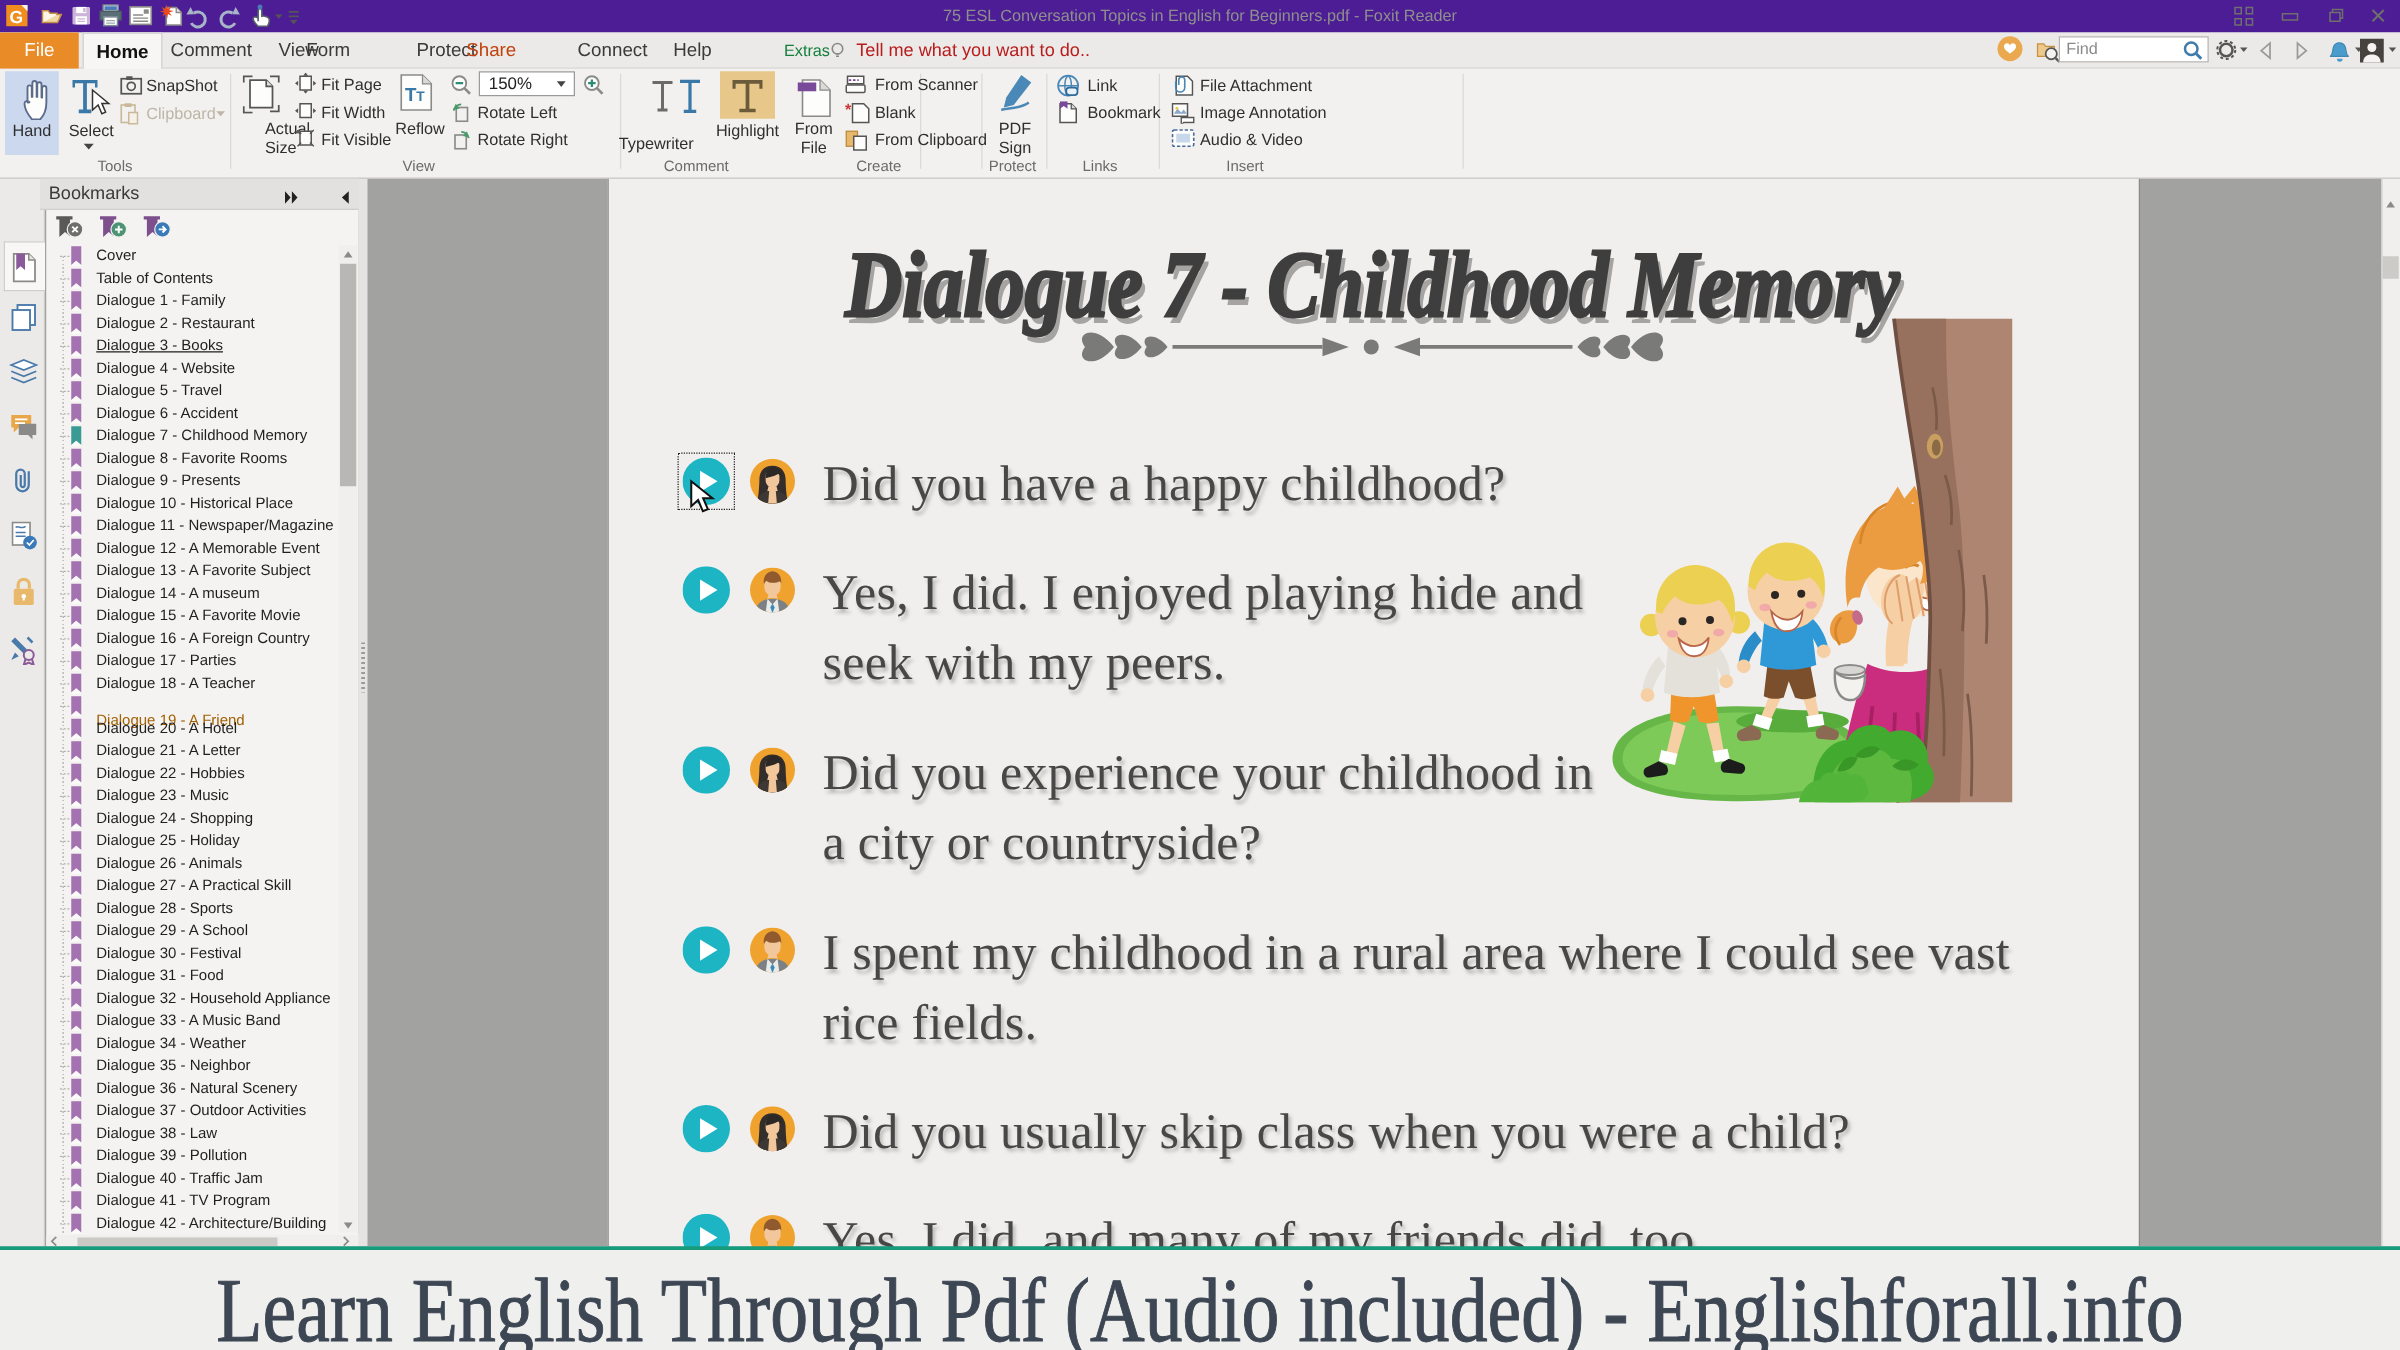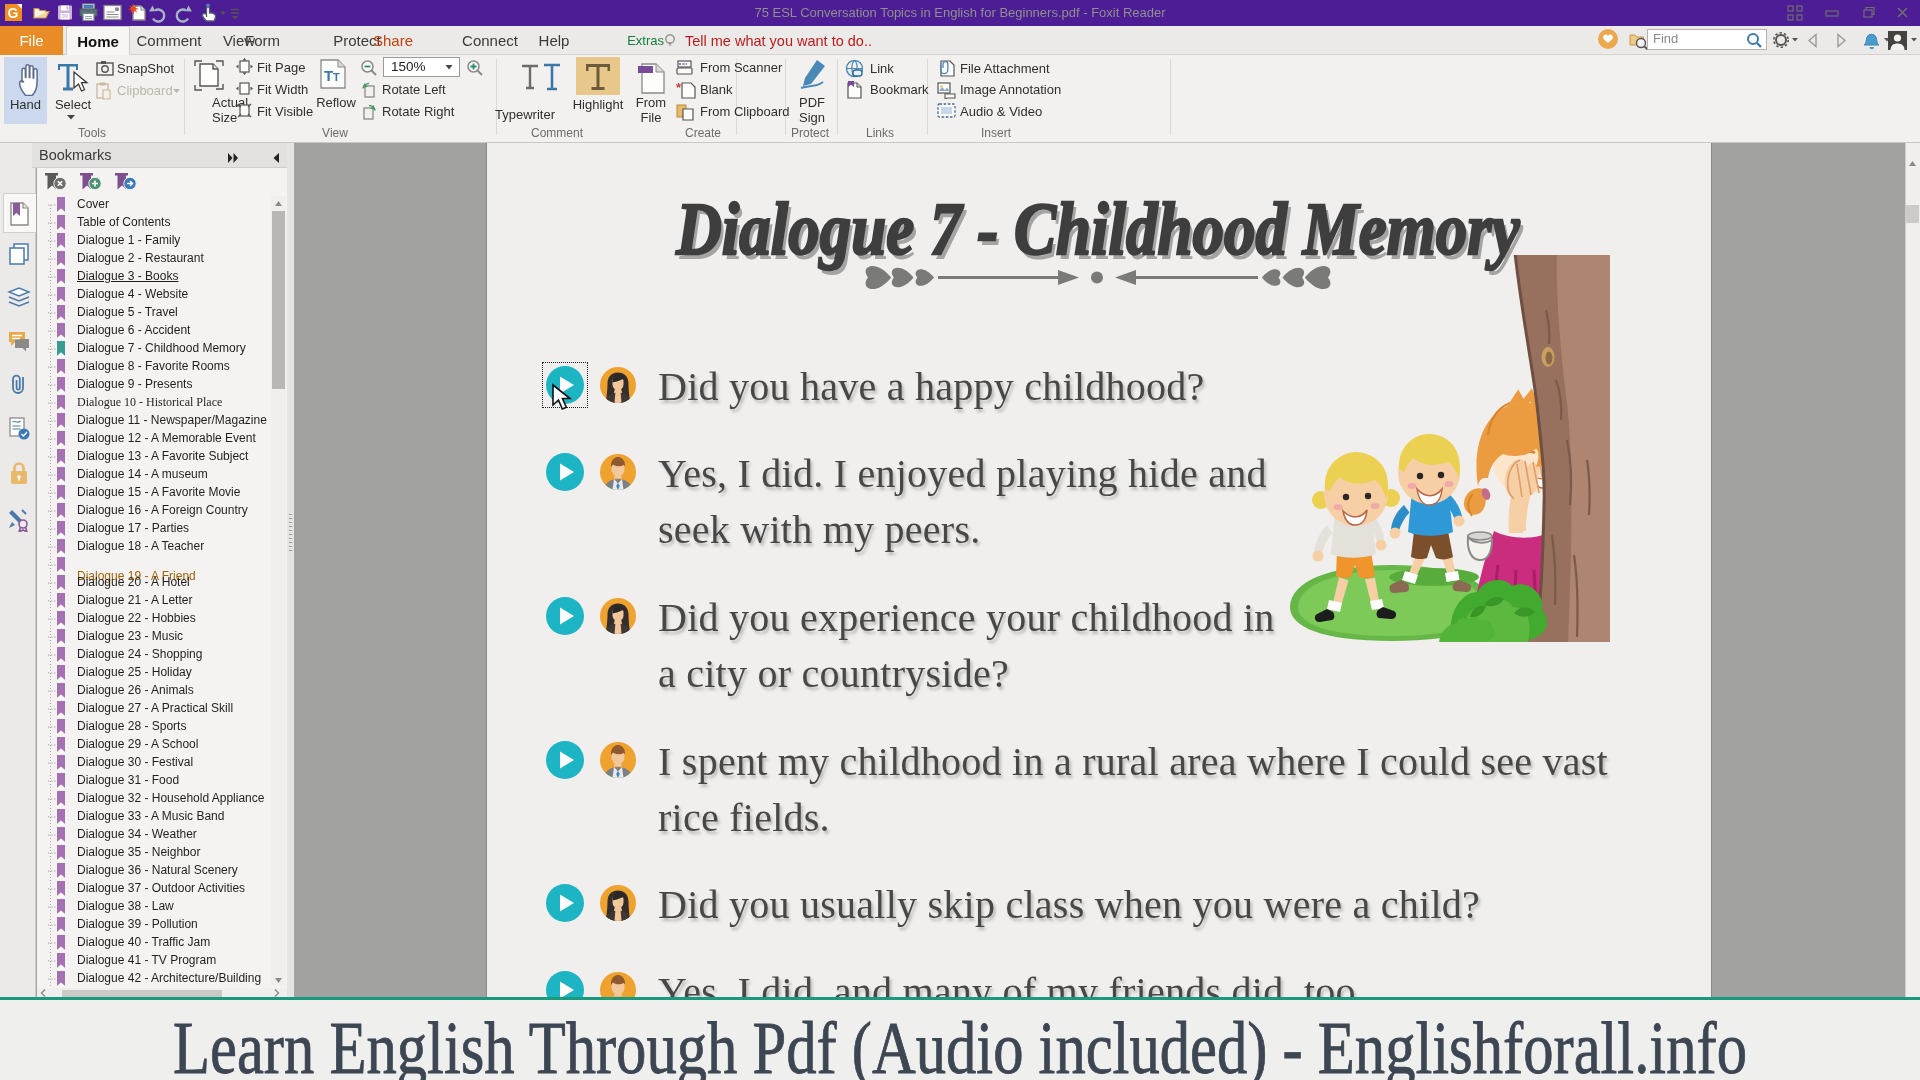--- a/index.html
+++ b/index.html
@@ -405,21 +405,21 @@
     <path d="M0 9 h8" stroke="#b0aeac" stroke-width="1" stroke-dasharray="1.5 1.5"></path>
     <path d="M9 1 v15 l4-3.4 4 3.4 v-15 z" fill="#a472b0"></path>
     <path d="M9 16 l4-3.4 4 3.4 v1 h-8 z" fill="#fff" opacity="0.55"></path>
   </svg>
 <div class="abs" style="left:77px;top:377px;font-size:12px;color:#1f1f1f;white-space:nowrap;">Dialogue 9 - Presents</div>
 <svg class="abs" style="left:48;top:394" width="26" height="18" viewBox="0 0 26 18">
     <path d="M0 9 h8" stroke="#b0aeac" stroke-width="1" stroke-dasharray="1.5 1.5"></path>
     <path d="M9 1 v15 l4-3.4 4 3.4 v-15 z" fill="#a472b0"></path>
     <path d="M9 16 l4-3.4 4 3.4 v1 h-8 z" fill="#fff" opacity="0.55"></path>
   </svg>
-<div class="abs" style="left:77px;top:395px;font-size:12px;color:#1f1f1f;white-space:nowrap;font-family:Liberation Serif, serif;">Dialogue 10 - Historical Place</div>
+<div class="abs" style="left:77px;top:395px;font-size:12px;color:#1f1f1f;white-space:nowrap;">Dialogue 10 - Historical Place</div>
 <svg class="abs" style="left:48;top:412" width="26" height="18" viewBox="0 0 26 18">
     <path d="M0 9 h8" stroke="#b0aeac" stroke-width="1" stroke-dasharray="1.5 1.5"></path>
     <path d="M9 1 v15 l4-3.4 4 3.4 v-15 z" fill="#a472b0"></path>
     <path d="M9 16 l4-3.4 4 3.4 v1 h-8 z" fill="#fff" opacity="0.55"></path>
   </svg>
 <div class="abs" style="left:77px;top:413px;font-size:12px;color:#1f1f1f;white-space:nowrap;">Dialogue 11 - Newspaper/Magazine</div>
 <svg class="abs" style="left:48;top:430" width="26" height="18" viewBox="0 0 26 18">
     <path d="M0 9 h8" stroke="#b0aeac" stroke-width="1" stroke-dasharray="1.5 1.5"></path>
     <path d="M9 1 v15 l4-3.4 4 3.4 v-15 z" fill="#a472b0"></path>
     <path d="M9 16 l4-3.4 4 3.4 v1 h-8 z" fill="#fff" opacity="0.55"></path>

